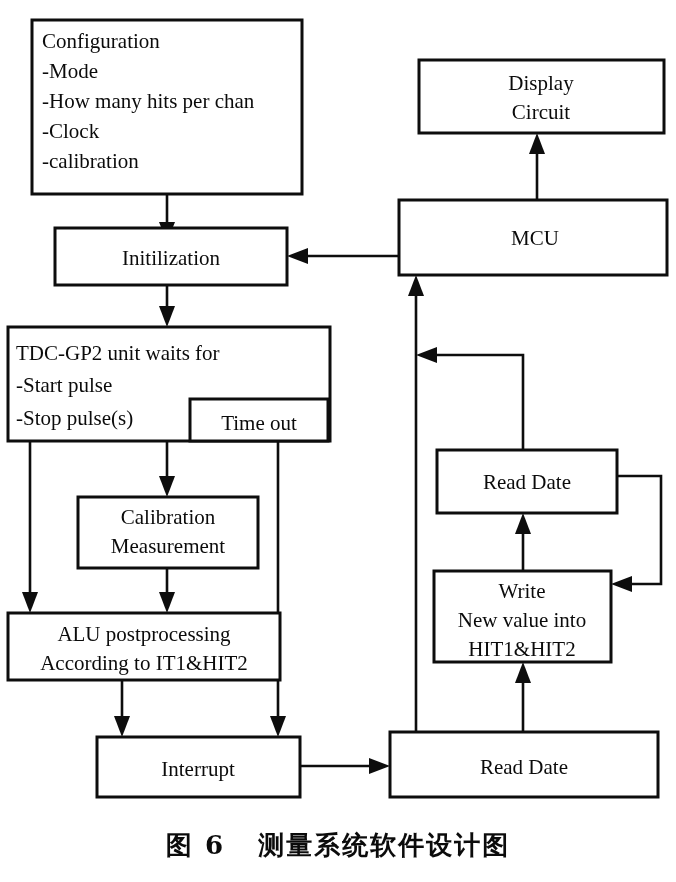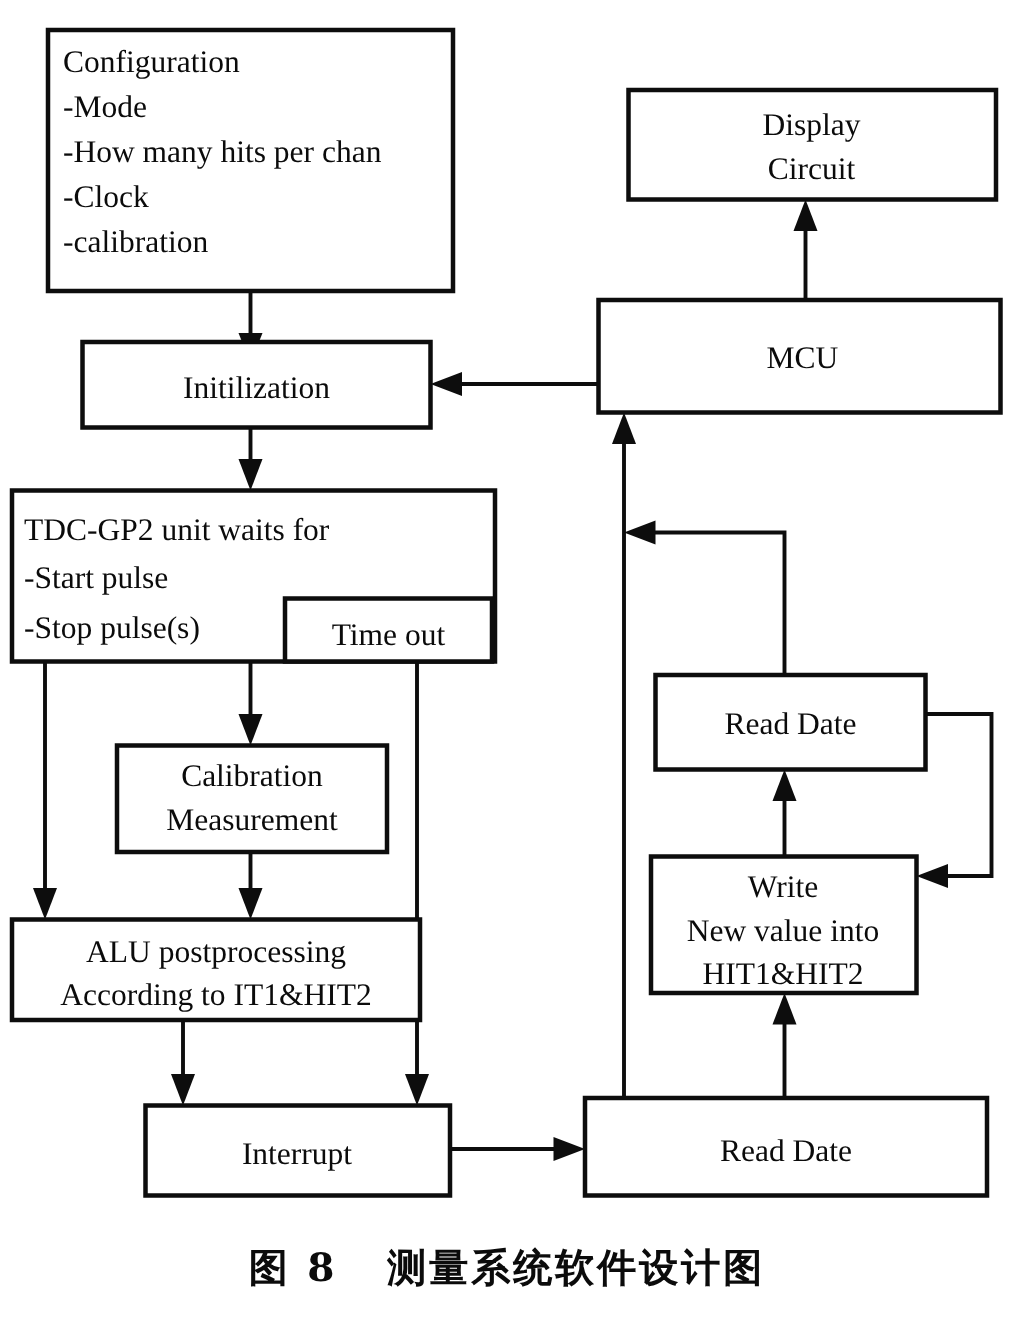--- a/index.html
+++ b/index.html
@@ -211,15 +211,15 @@
       <text class="nodetext centered" x="522" y="656">HIT1&amp;HIT2</text>
     </g>
 
     <g>
       <rect class="node-box" x="390" y="732" width="268" height="65"></rect>
       <text class="nodetext centered" x="524" y="774">Read Date</text>
     </g>
 
   </svg>
 
-  <div class="caption">图 8   测量系统软件设计图</div>
+  <div class="caption">图 6   测量系统软件设计图</div>
 
 </div>
 
 </body></html>

